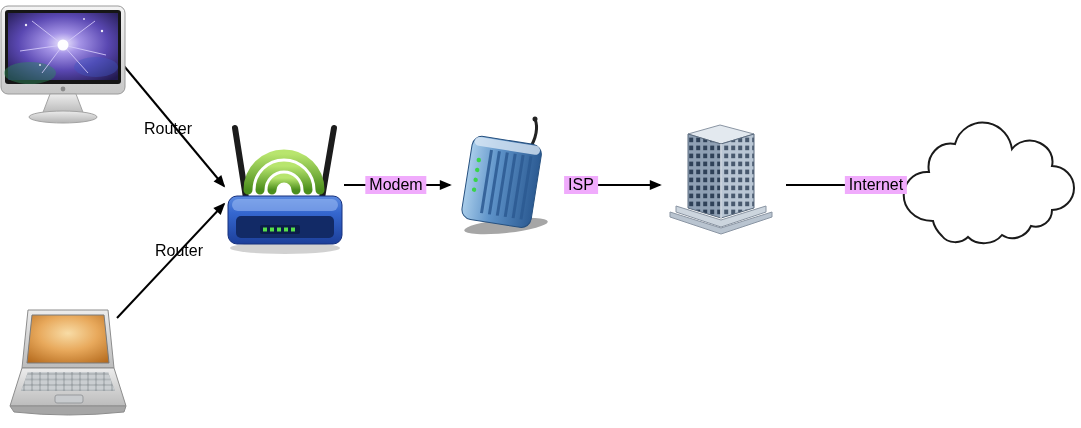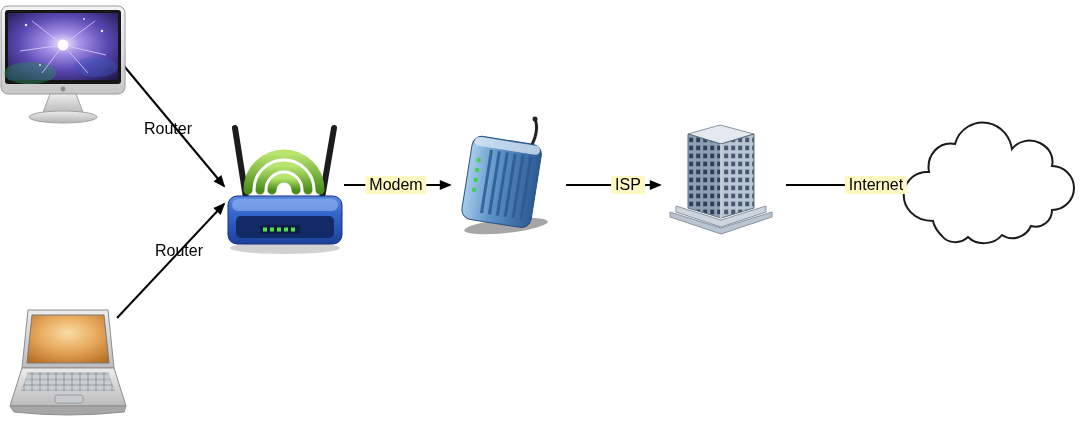--- a/index.html
+++ b/index.html
@@ -15,21 +15,21 @@
   .layer { position: absolute; left: 0; top: 0; }
   .node { position: absolute; }
   .lbl {
     position: absolute;
     font: 16px "Liberation Sans", sans-serif;
     color: #000;
     white-space: nowrap;
   }
   .on-line {
     transform: translate(-50%, -50%);
-    background: #fef9c3;
+    background: #f0abfc;
     padding: 0 4px;
     text-align: center;
   }
 </style>
 </head>
 <body>
 
 <div class="canvas">
 
   <svg class="layer" width="1081" height="428">
@@ -210,16 +210,16 @@
     </g>
   </svg>
 
   <svg class="node" style="left:895px;top:115px" width="186" height="140" viewBox="0 0 186 140">
     <path d="M38,106 C19,106 7,92 9,77 C11,64 22,56 34,57 C31,40 44,26 60,29 C64,14 79,5 93,8 C107,11 115,22 117,34 C123,26 135,23 145,28 C155,33 159,42 157,51 C169,51 179,61 179,73 C179,85 169,95 157,95 C157,106 147,114 136,111 C131,122 117,127 107,120 C99,130 82,131 73,122 C66,129 53,129 47,121 C42,116 39,111 38,106 Z" fill="#ffffff" stroke="#1a1a1a" stroke-width="2"></path>
   </svg>
 
   <div class="lbl" style="left:144px;top:120px">Router</div>
   <div class="lbl" style="left:155px;top:242px">Router</div>
   <div class="lbl on-line" style="left:396px;top:185px">Modem</div>
-  <div class="lbl on-line" style="left:628px;top:185px">ISP</div>
+  <div class="lbl on-line" style="left:581px;top:185px">ISP</div>
   <div class="lbl on-line" style="left:876px;top:185px">Internet</div>
 
 </div>
 
 </body></html>

